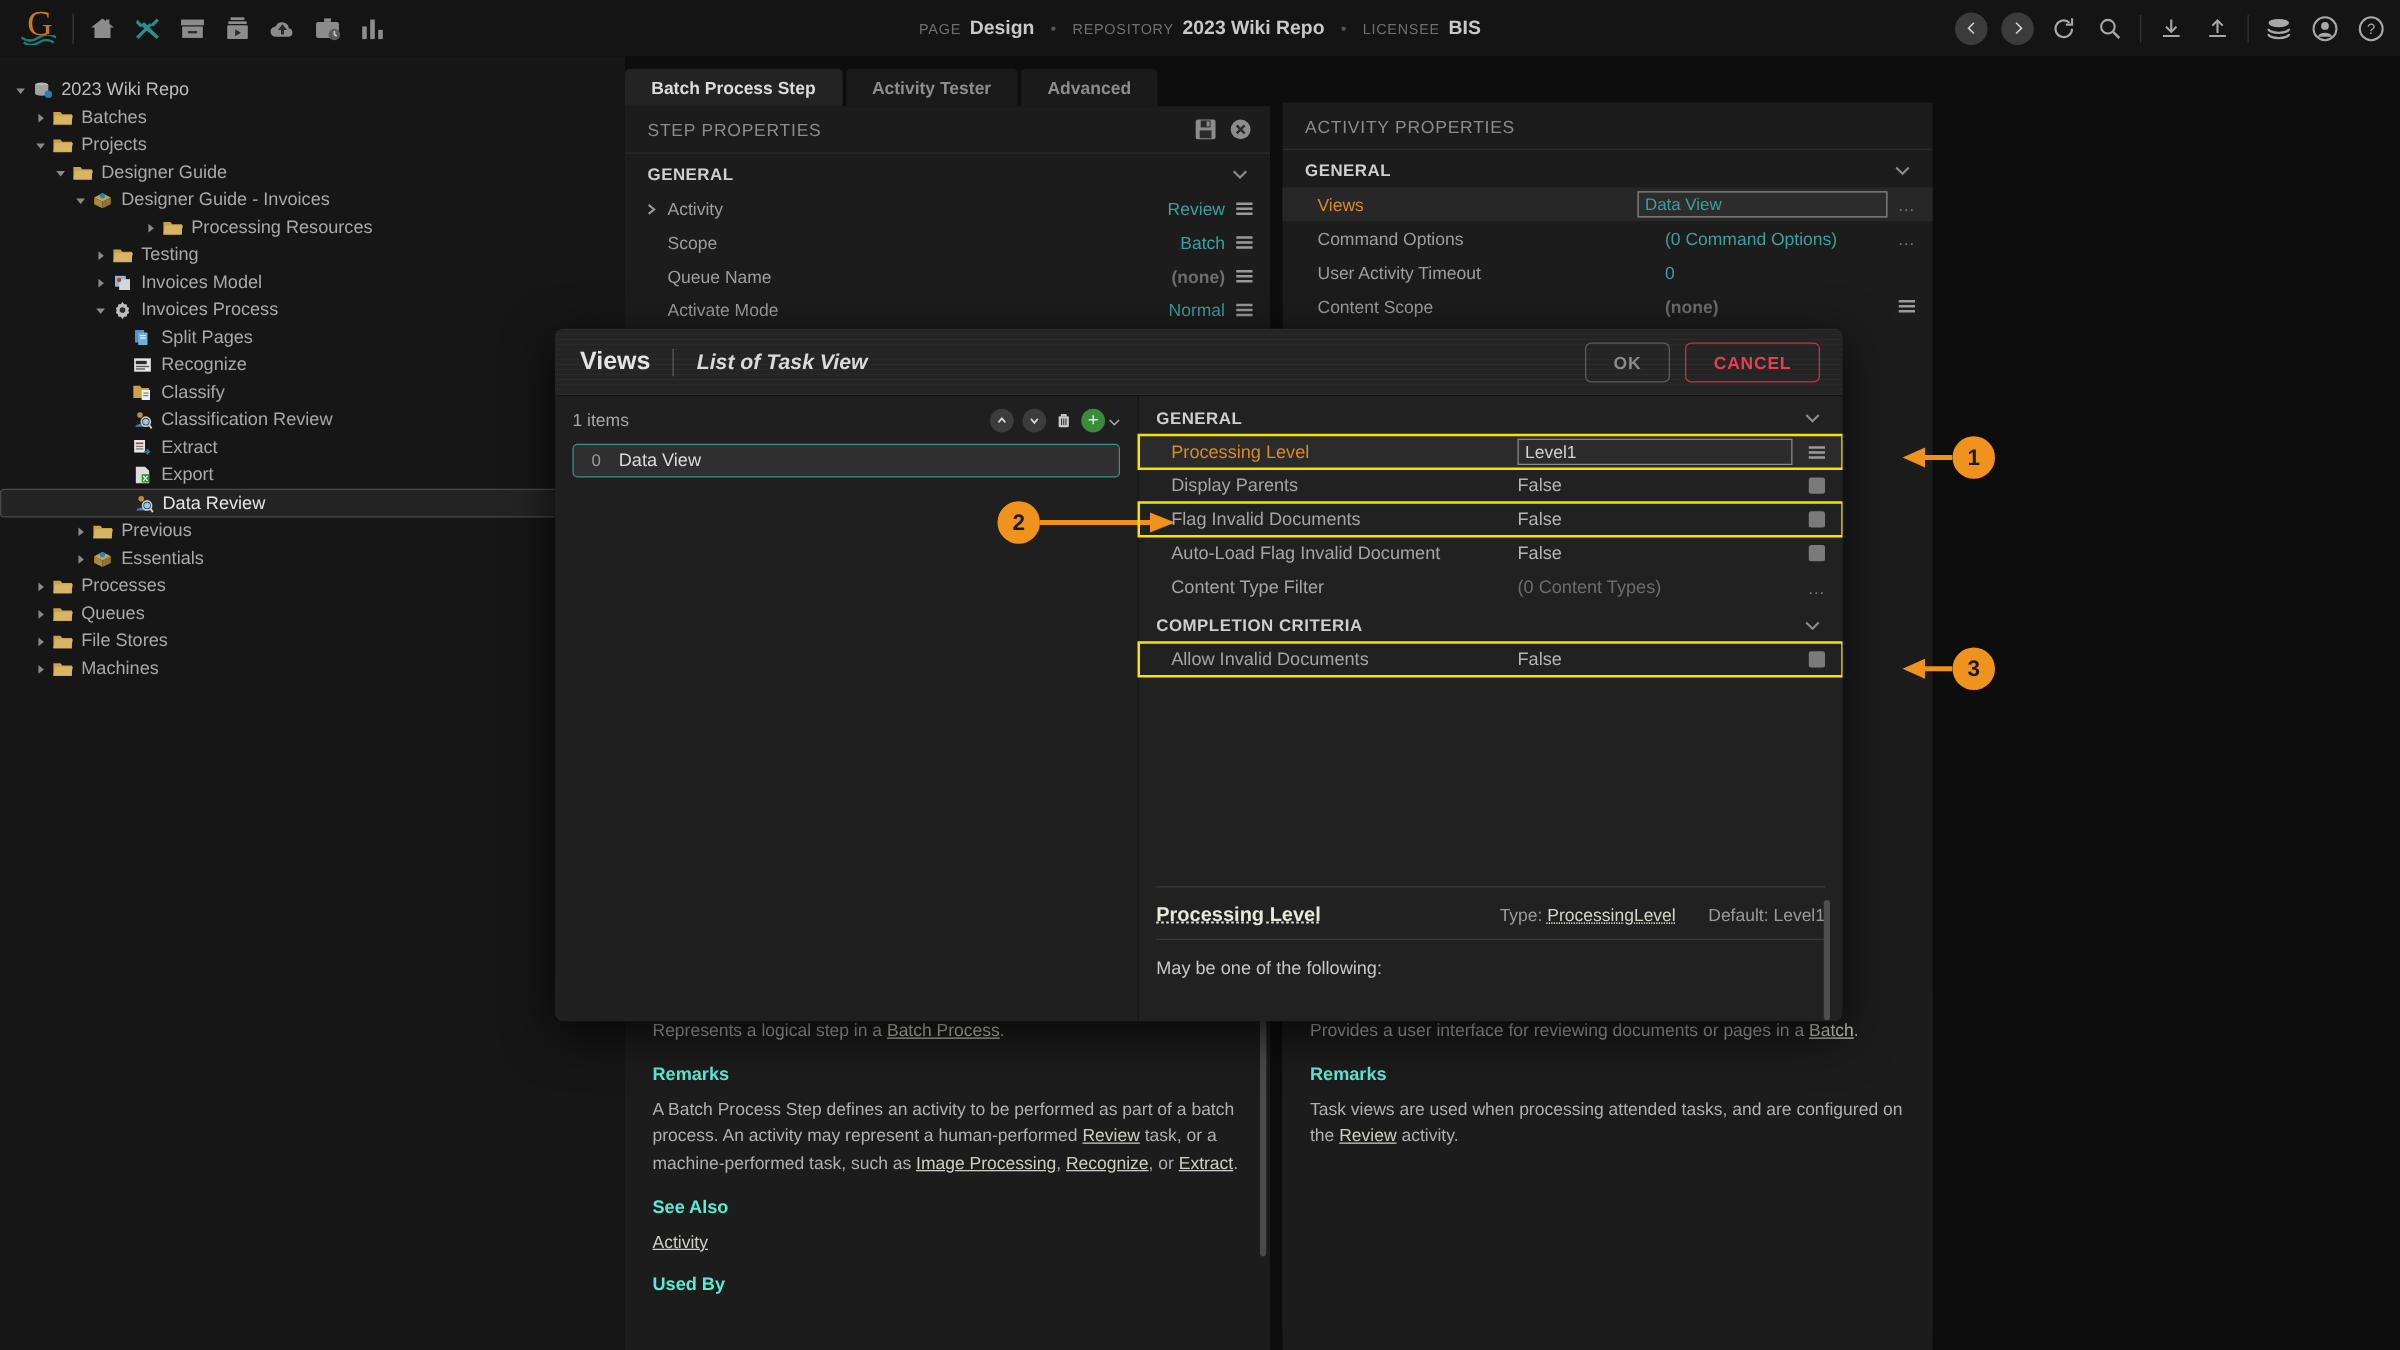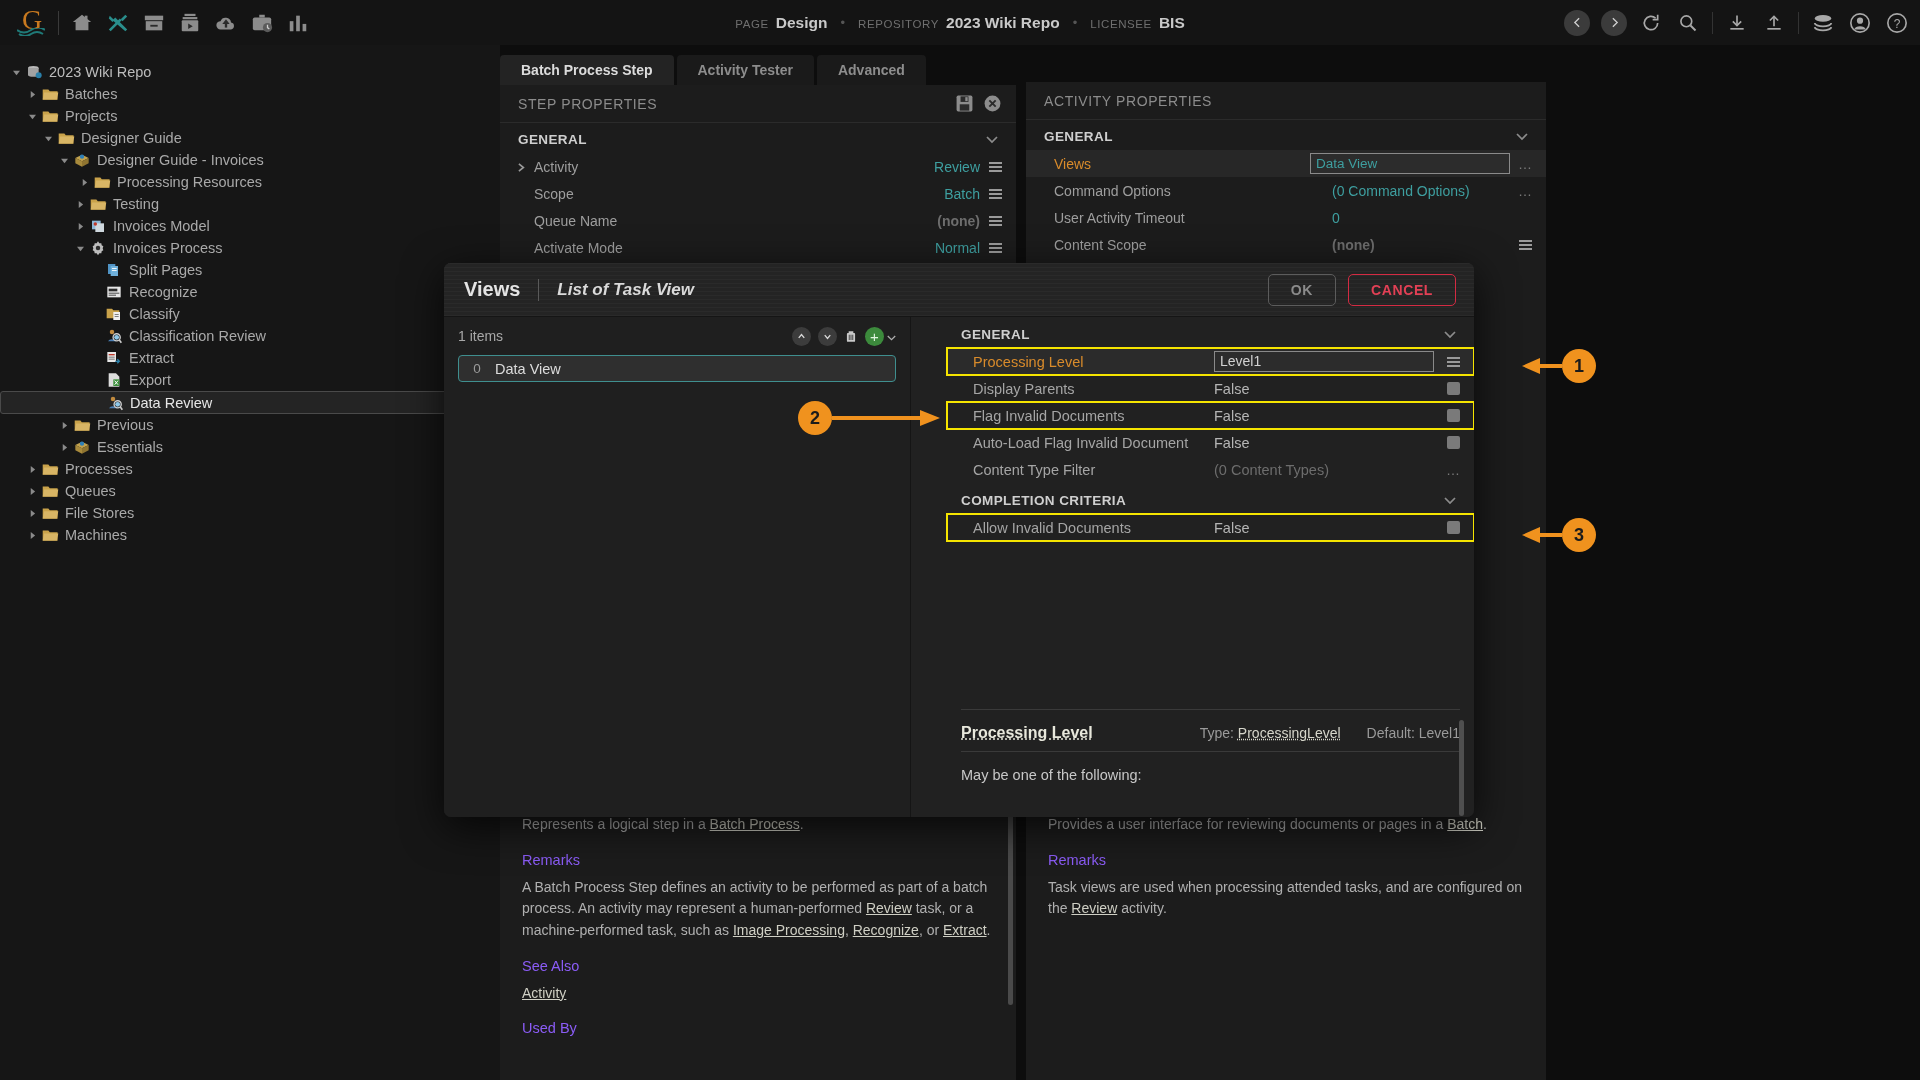--- a/index.html
+++ b/index.html
@@ -110,21 +110,21 @@
   .docpane {
     position: absolute; top: 795px; height: 285px; background: #1c1c1c;
     font-size: 14px; color: #b0b0b0; padding: 0 22px 0 22px; overflow: hidden;
   }
   .docpane.left { left: 500px; width: 516px; }
   .docpane.right { left: 1026px; width: 520px; }
   .doc-hd { display: flex; justify-content: space-between; align-items: baseline;
             padding-top: 4px; color: #dfdfd3; font-size: 15px; font-weight: bold; }
   .doc-hd .t { font-size: 13px; font-weight: normal; color: #8e8e8e; }
   .doc-p { line-height: 1.55; margin-bottom: 16px; }
-  .doc-sub { font-weight: normal; color: #8b5cf6; margin: 4px 0 9px 0; font-size: 14.5px;}
+  .doc-sub { font-weight: bold; color: #5eead4; margin: 4px 0 9px 0; font-size: 14.5px;}
   .lk { color: #cfcfc4; text-decoration: underline; cursor: pointer; }
   .scroll-v {
     position: absolute; right: 3px; top: 10px; width: 5px; height: 200px;
     background: #4a4a4a; border-radius: 3px;
   }
   .modal {
     position: absolute; left: 444px; top: 263px; width: 1030px; height: 554px;
     background: #212121; border-radius: 7px; box-shadow: 0 10px 40px rgba(0,0,0,.75);
     overflow: hidden;
   }
@@ -140,21 +140,21 @@
   .modal-hd .m-t2 { font-size: 17px; font-weight: bold; font-style: italic; color: #dadada; }
   .modal-hd .m-btns { position: absolute; right: 18px; display: flex; gap: 12px; }
   .btn {
     height: 32px; padding: 0 22px; border-radius: 5px; display: flex; align-items: center;
     justify-content: center; font-size: 14px; font-weight: bold; letter-spacing: .6px;
     cursor: pointer; background: transparent;
   }
   .btn.ok { border: 1px solid #5c5c5c; color: #8b8b8b; }
   .btn.cancel { border: 1px solid #d42b43; color: #e24055; }
 
-  .modal-body { display: flex; height: 500px; gap: 36px; }
+  .modal-body { display: flex; height: 500px; }
   .m-left { width: 467px; border-right: 1px solid #151515; background: #1f1f1f; }
   .m-right { flex: 1; background: #212121; display: flex; flex-direction: column; }
 
   .list-toolbar {
     height: 38px; display: flex; align-items: center; padding: 0 14px;
     font-size: 14px; color: #a8a8a8; justify-content: space-between;
   }
   .lt-btns { display: flex; align-items: center; gap: 7px; }
   .rdbtn {
     width: 19px; height: 19px; border-radius: 50%; background: #3c3c3c;
@@ -426,21 +426,21 @@
           <span class="tico">
             <svg width="16" height="16" viewBox="0 0 24 24">
               <path d="M2 9 L12 4 L22 9 L12 14 Z" fill="#c2a24e"></path>
               <path d="M2 9 v8 l10 5 v-8 Z" fill="#a88a3c"></path>
               <path d="M22 9 v8 l-10 5 v-8 Z" fill="#8f7430"></path>
               <circle cx="12" cy="7" r="3.2" fill="#2d7fb8"></circle>
             </svg>
           </span>
           <span>Designer Guide - Invoices</span>
         </div>
-        <div class="tnode" style="padding-left: 76px;">
+        <div class="tnode" style="padding-left: 112px;">
           <span class="tw">
             <svg width="7" height="9" viewBox="0 0 8 10">
               <path d="M2 1 L7 5 L2 9 Z" fill="#8a8a8a"></path>
             </svg>
           </span>
           <span class="tico">
             <svg width="17" height="15" viewBox="0 0 24 20">
               <path d="M1 3 h8 l2 2.5 h11 v12 h-21 Z" fill="#c9a24a"></path>
               <path d="M3 7 h20 l-2 10 h-20 Z" fill="#d8b565"></path>
             </svg>

